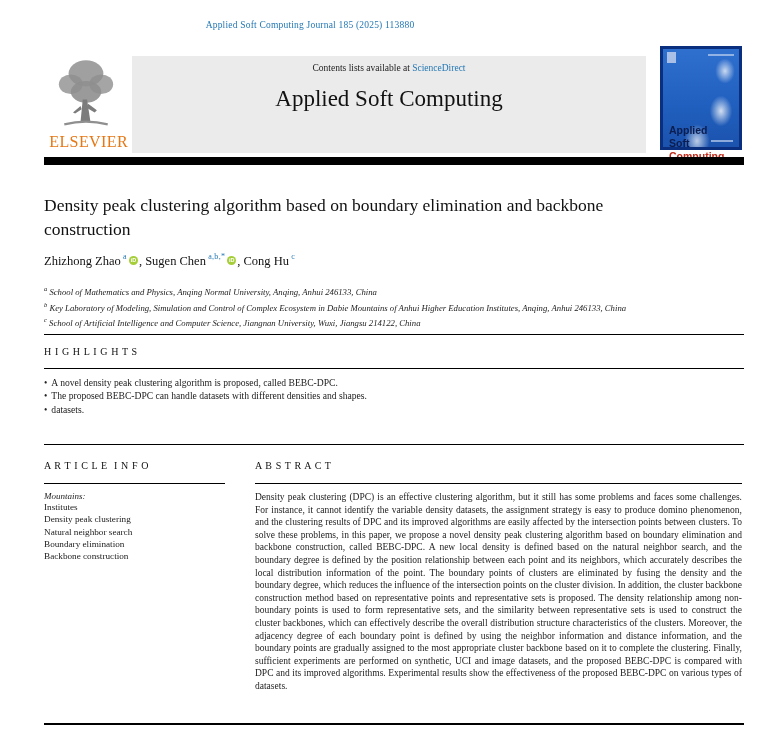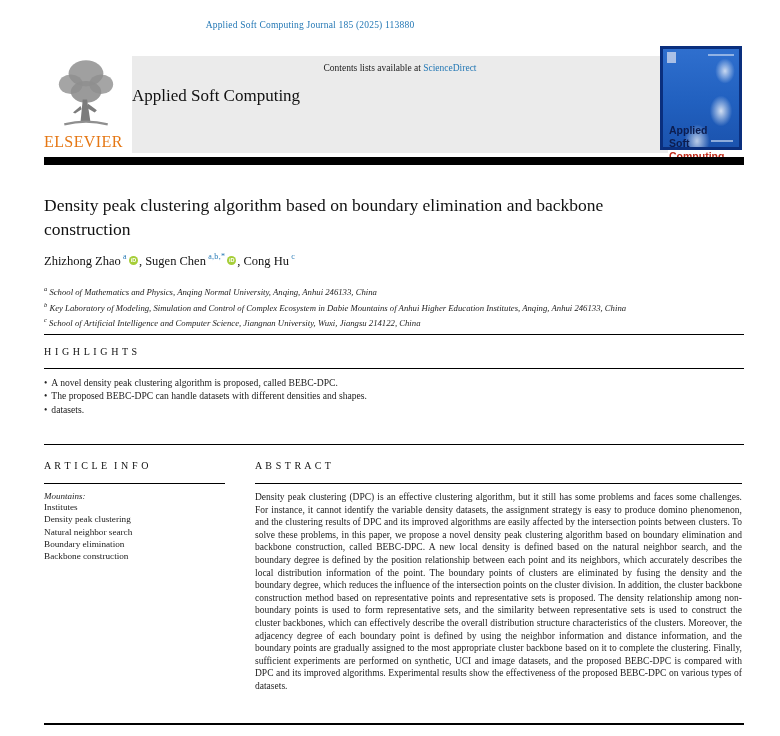--- a/index.html
+++ b/index.html
@@ -6,28 +6,28 @@
   body{width:780px;height:736px;position:relative;overflow:hidden;
        font-family:"Liberation Serif",serif;color:#1a1a1a;
        -webkit-font-smoothing:antialiased;}
   .abs{position:absolute;}
 
   
   .journal-ref{top:20px;left:0;width:620px;text-align:center;
     font-size:9.5px;color:#2478b5;letter-spacing:.2px;}
 
   
-  .logo-block{left:44px;top:56px;width:84px;text-align:left;}
+  .logo-block{left:44px;top:56px;width:84px;text-align:right;}
   .elsevier-word{font-size:16px;color:#e57714;letter-spacing:.4px;margin-top:1px;}
-  .gray-box{left:132px;top:56px;width:514px;height:97px;background:#ebebeb;padding-left:22px;}
+  .gray-box{left:132px;top:56px;width:514px;height:97px;background:#ebebeb;}
   .contents-line{position:absolute;top:7px;left:0;width:100%;text-align:center;
     font-size:9.5px;color:#222;}
   .sd-link{color:#2478b5;cursor:pointer;}
-  .journal-name{position:absolute;top:30px;left:0;width:100%;
-    font-size:17px;color:#111;}
+  .journal-name{position:absolute;top:30px;left:0;width:100%;text-align:center;
+    font-size:23px;color:#111;}
   .homepage-line{position:absolute;bottom:8px;left:0;width:100%;text-align:center;
     font-family:"Liberation Sans",sans-serif;font-size:9.5px;color:#333;}
   .url-link{color:#5aa2d8;cursor:pointer;}
 
   
   .cover{left:660px;top:46px;width:82px;height:104px;box-sizing:border-box;
     border:3px solid #0a2f7e;
     background:
       radial-gradient(14px 18px at 62px 22px, rgba(255,255,255,.75), rgba(255,255,255,0) 70%),
       radial-gradient(16px 22px at 58px 62px, rgba(255,255,255,.8), rgba(255,255,255,0) 70%),

